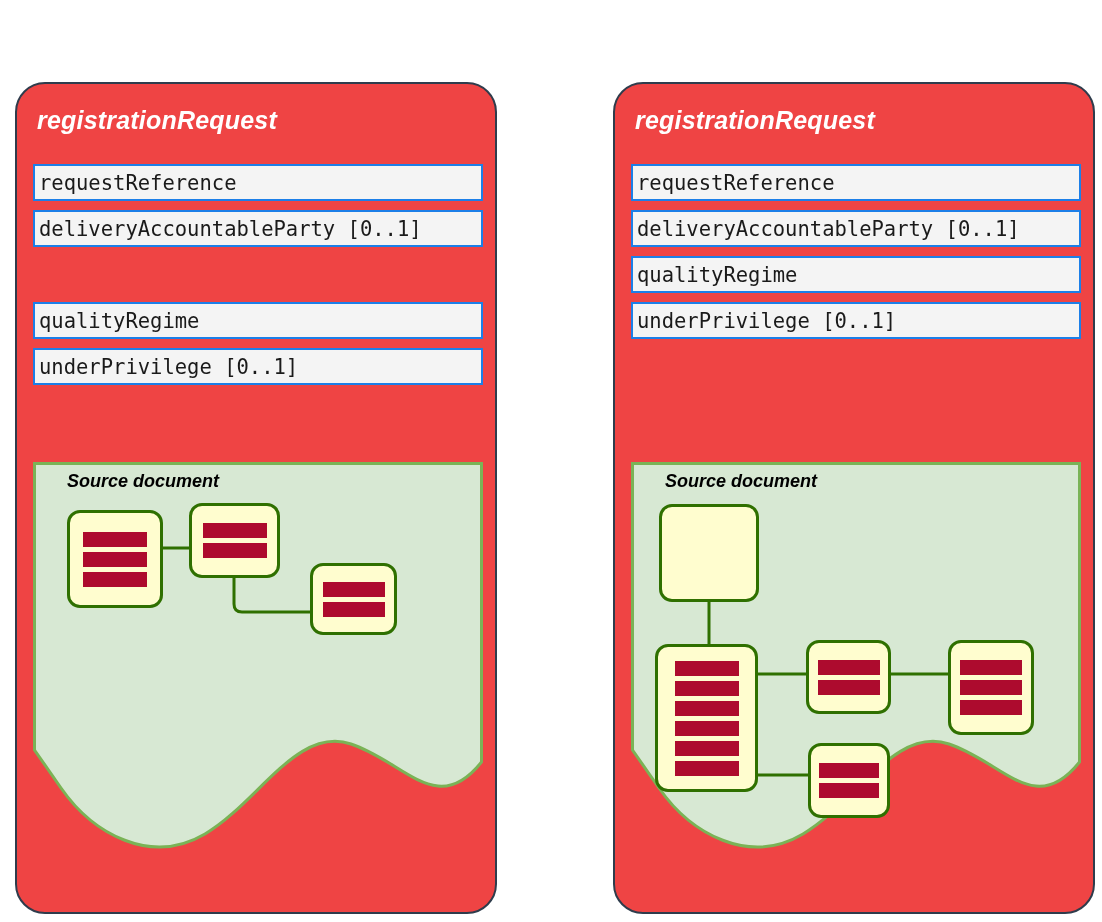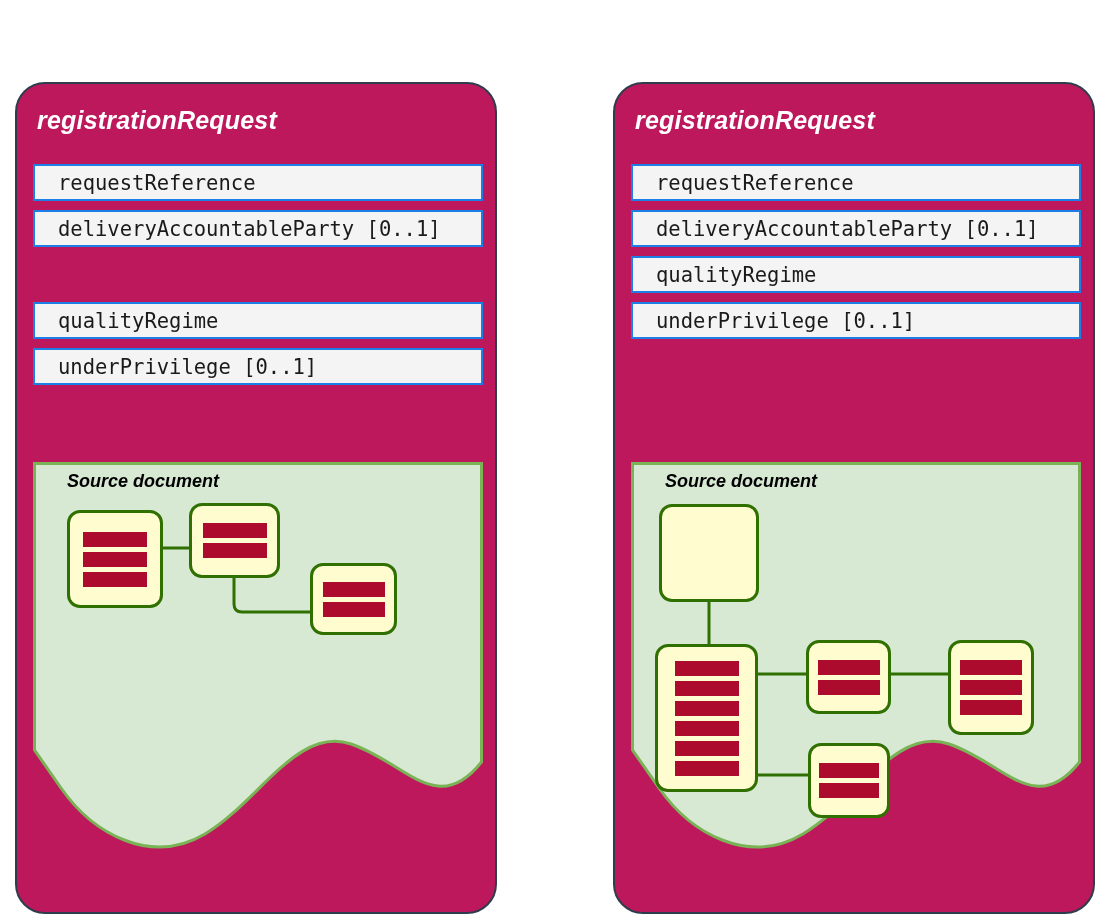--- a/index.html
+++ b/index.html
@@ -35,21 +35,21 @@
     font-family: "Liberation Sans", sans-serif;
     white-space: nowrap;
   }
 
   
   .request-card {
     position: absolute;
     top: 82px;
     width: 482px;
     height: 832px;
-    background: #be185d;
+    background: #ef4444;
     border: 2px solid #2f3c4c;
     border-radius: 30px;
     box-sizing: border-box;
     overflow: hidden;
   }
   #column-left  .request-card { left: 15px; }
   #column-right .request-card { left: 62px; }
 
   .card-title {
     position: absolute;
@@ -70,21 +70,21 @@
     top: 80px;
     width: 450px;
   }
   .field-row {
     box-sizing: border-box;
     height: 37px;
     background: #f4f4f4;
     border: 2px solid #1c7fe8;
     display: flex;
     align-items: center;
-    padding-left: 23px;
+    padding-left: 4px;
     margin-bottom: 9px;
     font-family: "DejaVu Sans Mono", "Liberation Mono", monospace;
     font-size: 20.5px;
     color: #1a1a1a;
     white-space: nowrap;
   }
   .field-row.spacer {
     background: transparent;
     border: none;
   }

